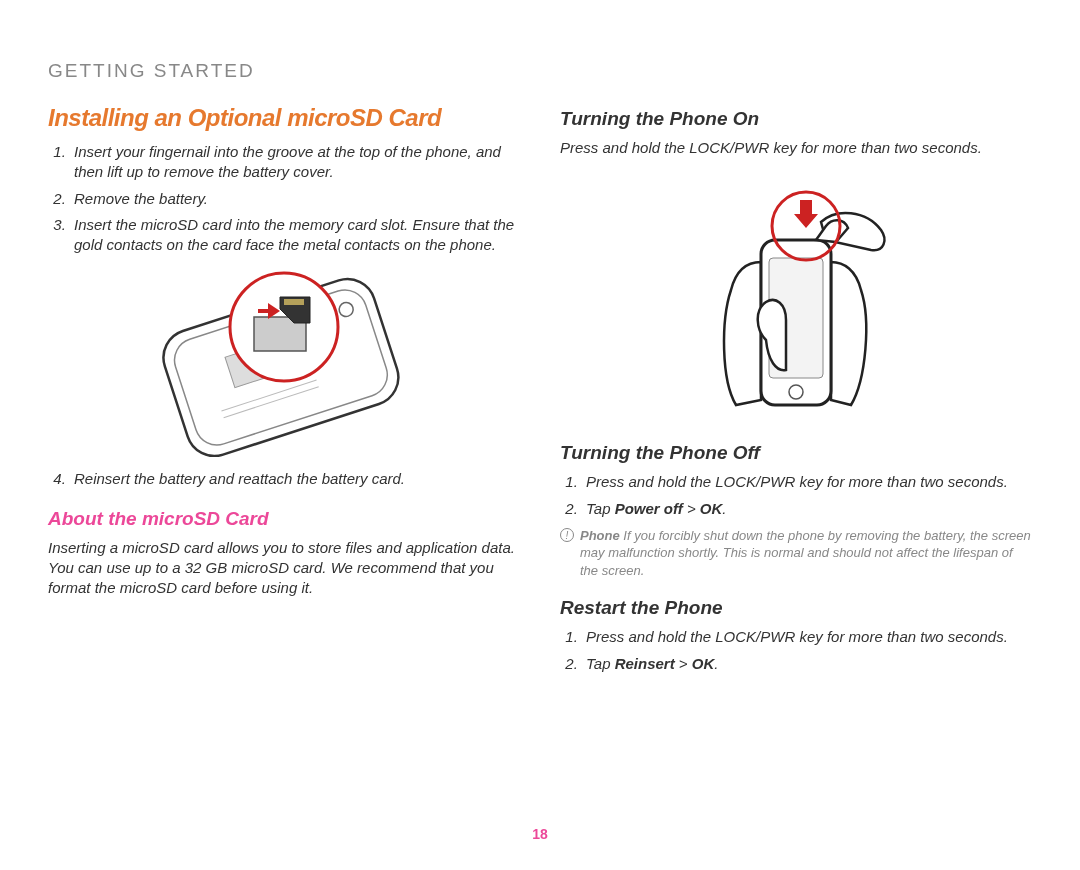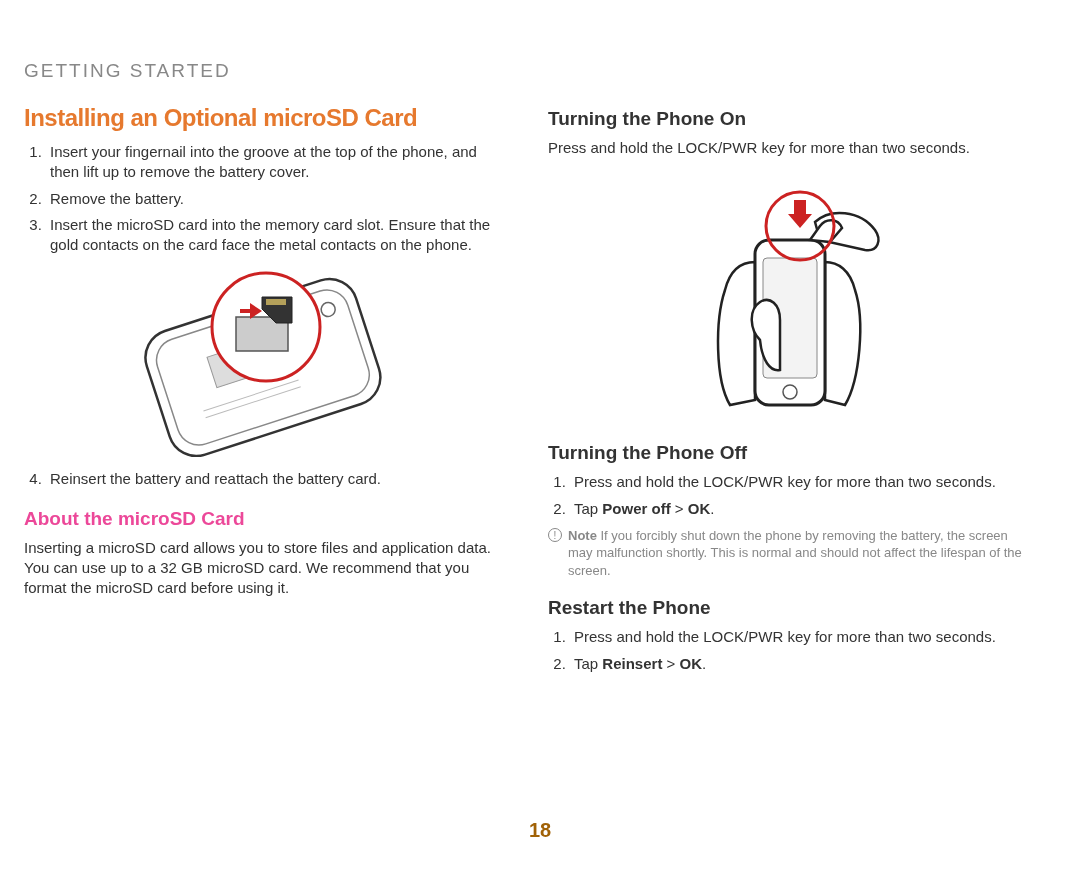--- a/index.html
+++ b/index.html
@@ -5,36 +5,37 @@
   * { box-sizing: border-box; margin: 0; padding: 0; }
   body {
     width: 1080px;
     height: 870px;
     background: #fff;
     font-family: Arial, Helvetica, sans-serif;
     color: #333;
     position: relative;
   }
   .page {
-    padding: 60px 48px 40px 24px;
+    padding: 60px 48px 40px 48px;
   }
   .section-header {
     font-size: 19px;
     letter-spacing: 2px;
     color: #888;
     font-weight: 400;
     margin-bottom: 8px;
   }
   .columns {
     display: flex;
     gap: 40px;
   }
   .col {
     flex: 1;
     min-width: 0;
+    font-style: italic;
   }
   h1.orange {
     color: #e6792e;
     font-size: 24px;
     font-weight: 600;
     letter-spacing: -0.5px;
     margin: 14px 0 10px 0;
   }
   p.body {
     font-size: 15px;
@@ -90,23 +91,23 @@
     line-height: 13px;
     color: #888;
     margin-top: 1px;
   }
   .note-body .note-label { font-weight: 700; color: #888; }
   .page-number {
     position: absolute;
     left: 0; right: 0;
     bottom: 28px;
     text-align: center;
-    font-size: 20px;
+    font-size: 14px;
     font-weight: 700;
-    color: #a16207;
+    color: #ec4899;
   }
   b { font-weight: 700; }
 </style>
 </head>
 <body>
 
 <div class="page">
   <div class="section-header">GETTING STARTED</div>
 
   <div class="columns">
@@ -184,21 +185,21 @@
       <ol class="steps">
         <li>Press and hold the LOCK/PWR key for more than two seconds.</li>
         <li>
           <span>Tap </span><b>Power off</b><span> &gt; </span><b>OK</b><span>.</span>
         </li>
       </ol>
 
       <div class="note-row">
         <div class="note-icon">!</div>
         <div class="note-body">
-          <span class="note-label">Note</span><span> If you forcibly shut down the phone by removing the battery, the screen may malfunction shortly. This is normal and should not affect the lifespan of the screen.</span>
+          <span class="note-label">Phone</span><span> If you forcibly shut down the phone by removing the battery, the screen may malfunction shortly. This is normal and should not affect the lifespan of the screen.</span>
         </div>
       </div>
 
       <h2 class="sub">Restart the Phone</h2>
       <ol class="steps">
         <li>Press and hold the LOCK/PWR key for more than two seconds.</li>
         <li>
           <span>Tap </span><b>Reinsert</b><span> &gt; </span><b>OK</b><span>.</span>
         </li>
       </ol>

